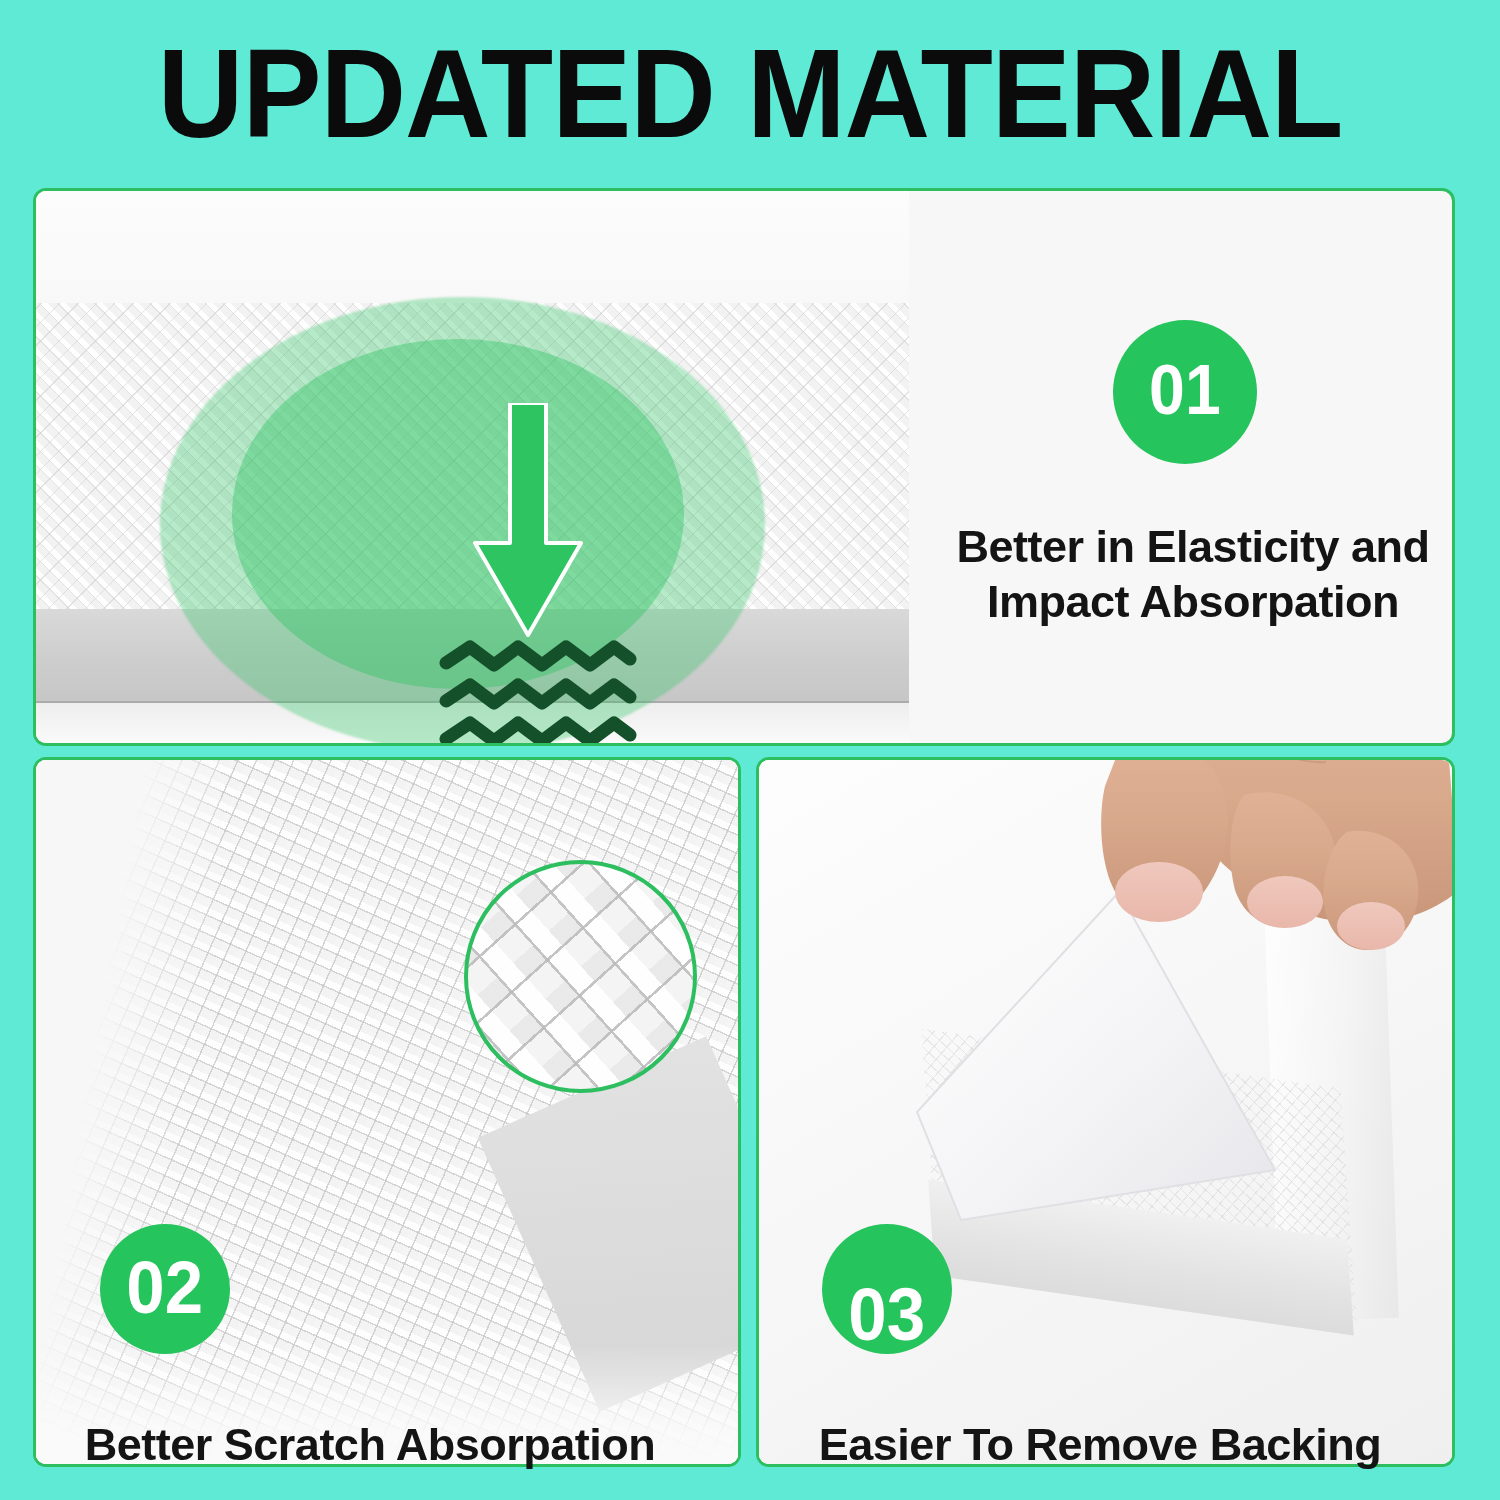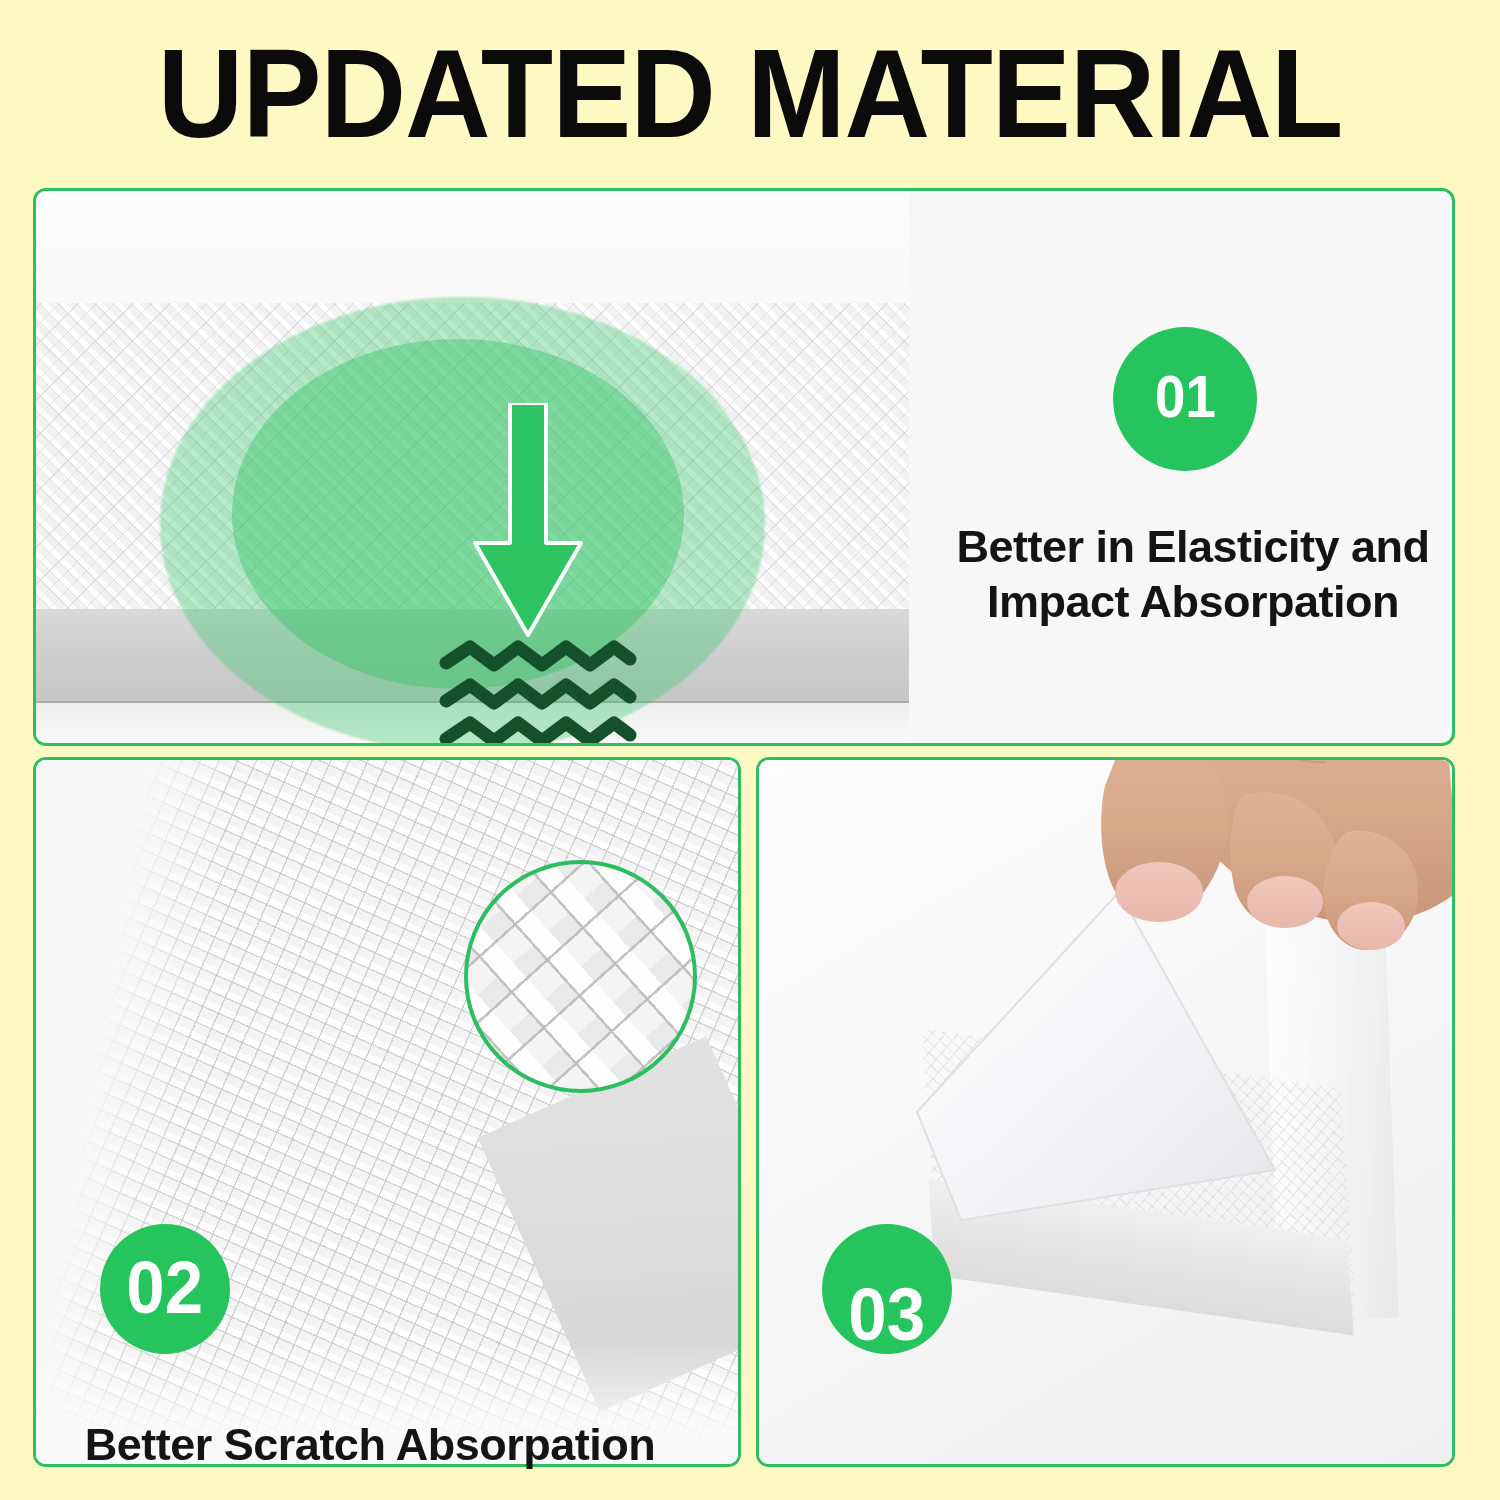--- a/index.html
+++ b/index.html
@@ -8,21 +8,21 @@
     background: #ffffff;
   }
   body {
     font-family: "Liberation Sans", sans-serif;
   }
 
   #page {
     position: relative;
     width: 1500px;
     height: 1500px;
-    background: #fef9c3;
+    background: #5eead4;
     overflow: hidden;
   }
 
   
   #title-bar {
     position: absolute;
     left: 0;
     top: 24px;
     width: 1500px;
     height: 140px;
@@ -62,23 +62,23 @@
     background: #25c45c;
     display: flex;
     align-items: center;
     justify-content: center;
     color: #ffffff;
     font-family: "Liberation Sans Narrow", "Liberation Sans", sans-serif;
     font-weight: 700;
     line-height: 1;
   }
   #badge-01 {
-    left: 1113px; top: 327px;
+    left: 1113px; top: 320px;
     width: 144px; height: 144px;
-    font-size: 60px;
+    font-size: 70px;
     z-index: 6;
   }
   #badge-02 {
     left: 100px; top: 1224px;
     width: 130px; height: 130px;
     font-size: 75px;
     z-index: 6;
   }
   #badge-03 {
     left: 822px; top: 1224px;
@@ -405,14 +405,15 @@
           <path d="M262,0 q26,16 52,14"></path>
           <path d="M310,-8 q24,18 50,16"></path>
         </g>
       </svg>
     </div>
   </div>
 
   <div class="badge" id="badge-03">
     <span>03</span>
   </div>
+  <div class="caption" id="caption-03">Easier To Remove Backing</div>
 
 </div>
 
 </body></html>

